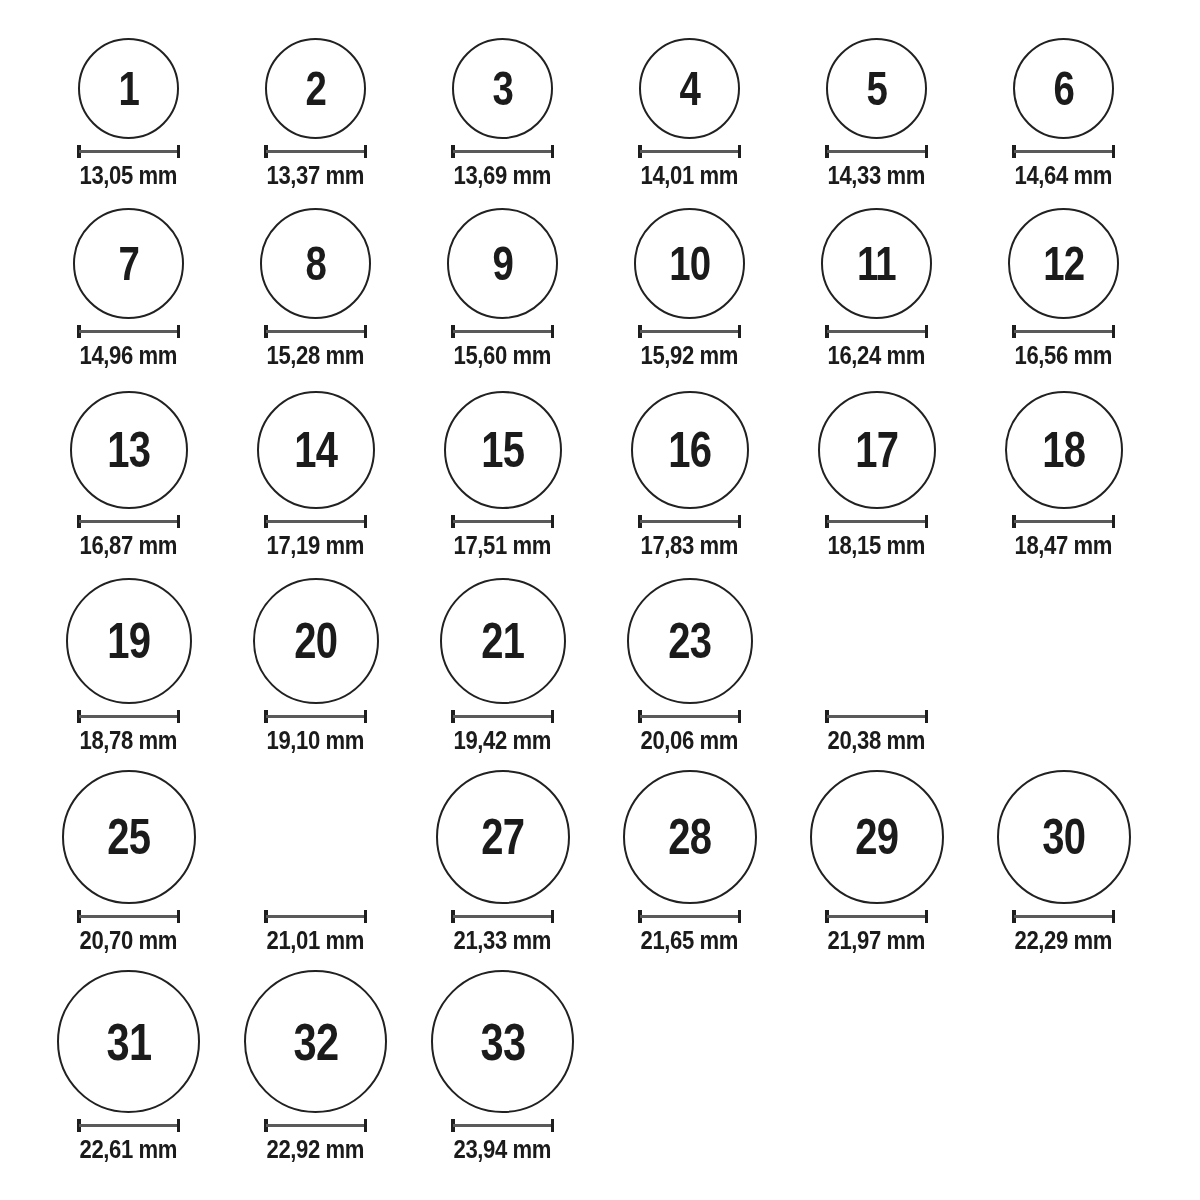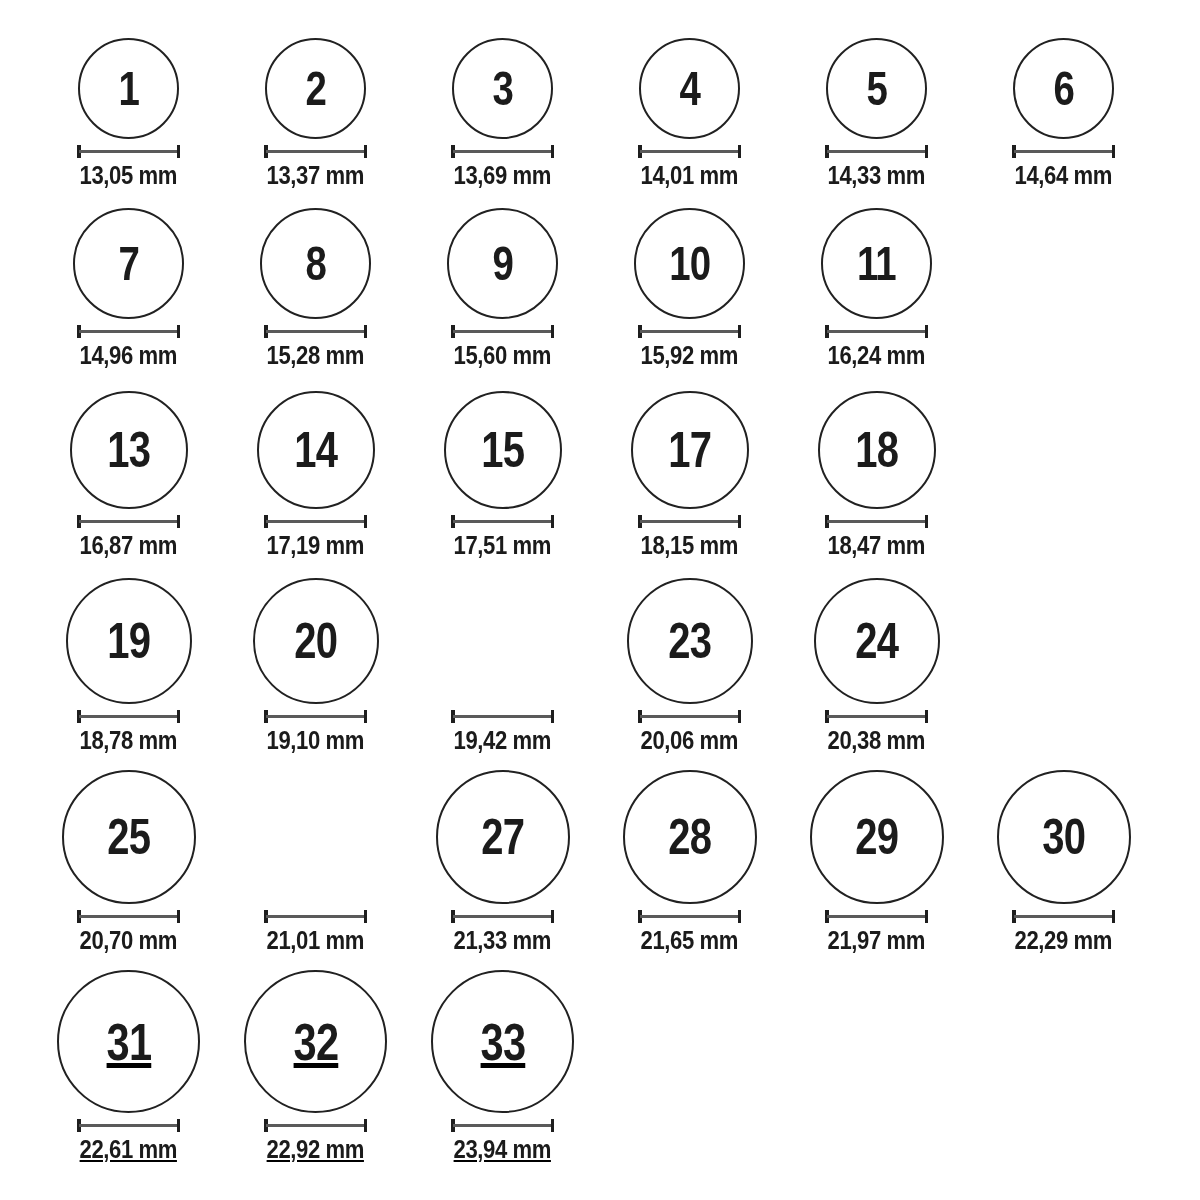--- a/index.html
+++ b/index.html
@@ -83,21 +83,21 @@
   .row-4 .circle { width: 126px; height: 126px; }
   .row-5 .circle { width: 134px; height: 134px; text-align: right; }
   .row-6 .circle { width: 143px; height: 143px; }
   .row-1 .num, .row-2 .num { font-size: 48px; }
   .row-3 .num, .row-4 .num, .row-5 .num { font-size: 50px; }
   .row-6 .num { font-size: 52px; }
   .row-2 { margin-top: 21px; }
   .row-3 { margin-top: 24px; }
   .row-4 { margin-top: 21px; }
   .row-5 { margin-top: 18px; }
-  .row-6 { margin-top: 18px; text-decoration: underline; }
+  .row-6 { margin-top: 18px; }
 </style>
 </head>
 <body>
 
 <main class="chart">
     <div class="row row-1">
       <div class="cell">
         <div class="circle">
           <span class="num">1</span>
         </div>
@@ -213,20 +213,31 @@
         <div class="circle">
           <span class="num">11</span>
         </div>
         <div class="measure">
           <span class="tick t-l"></span>
           <span class="bar"></span>
           <span class="tick t-r"></span>
         </div>
         <div class="label">16,24 mm</div>
       </div>
+      <div class="cell">
+        <div class="circle">
+          <span class="num">12</span>
+        </div>
+        <div class="measure">
+          <span class="tick t-l"></span>
+          <span class="bar"></span>
+          <span class="tick t-r"></span>
+        </div>
+        <div class="label">16,56 mm</div>
+      </div>
     </div>
     <div class="row row-3">
       <div class="cell">
         <div class="circle">
           <span class="num">13</span>
         </div>
         <div class="measure">
           <span class="tick t-l"></span>
           <span class="bar"></span>
           <span class="tick t-r"></span>
@@ -250,20 +261,31 @@
         </div>
         <div class="measure">
           <span class="tick t-l"></span>
           <span class="bar"></span>
           <span class="tick t-r"></span>
         </div>
         <div class="label">17,51 mm</div>
       </div>
       <div class="cell">
         <div class="circle">
+          <span class="num">16</span>
+        </div>
+        <div class="measure">
+          <span class="tick t-l"></span>
+          <span class="bar"></span>
+          <span class="tick t-r"></span>
+        </div>
+        <div class="label">17,83 mm</div>
+      </div>
+      <div class="cell">
+        <div class="circle">
           <span class="num">17</span>
         </div>
         <div class="measure">
           <span class="tick t-l"></span>
           <span class="bar"></span>
           <span class="tick t-r"></span>
         </div>
         <div class="label">18,15 mm</div>
       </div>
       <div class="cell">
@@ -295,42 +317,42 @@
           <span class="num">20</span>
         </div>
         <div class="measure">
           <span class="tick t-l"></span>
           <span class="bar"></span>
           <span class="tick t-r"></span>
         </div>
         <div class="label">19,10 mm</div>
       </div>
       <div class="cell">
+        <div class="circle">
+          <span class="num">21</span>
+        </div>
         <div class="measure">
           <span class="tick t-l"></span>
           <span class="bar"></span>
           <span class="tick t-r"></span>
         </div>
         <div class="label">19,42 mm</div>
       </div>
       <div class="cell">
         <div class="circle">
           <span class="num">23</span>
         </div>
         <div class="measure">
           <span class="tick t-l"></span>
           <span class="bar"></span>
           <span class="tick t-r"></span>
         </div>
         <div class="label">20,06 mm</div>
       </div>
       <div class="cell">
-        <div class="circle">
-          <span class="num">24</span>
-        </div>
         <div class="measure">
           <span class="tick t-l"></span>
           <span class="bar"></span>
           <span class="tick t-r"></span>
         </div>
         <div class="label">20,38 mm</div>
       </div>
     </div>
     <div class="row row-5">
       <div class="cell">

